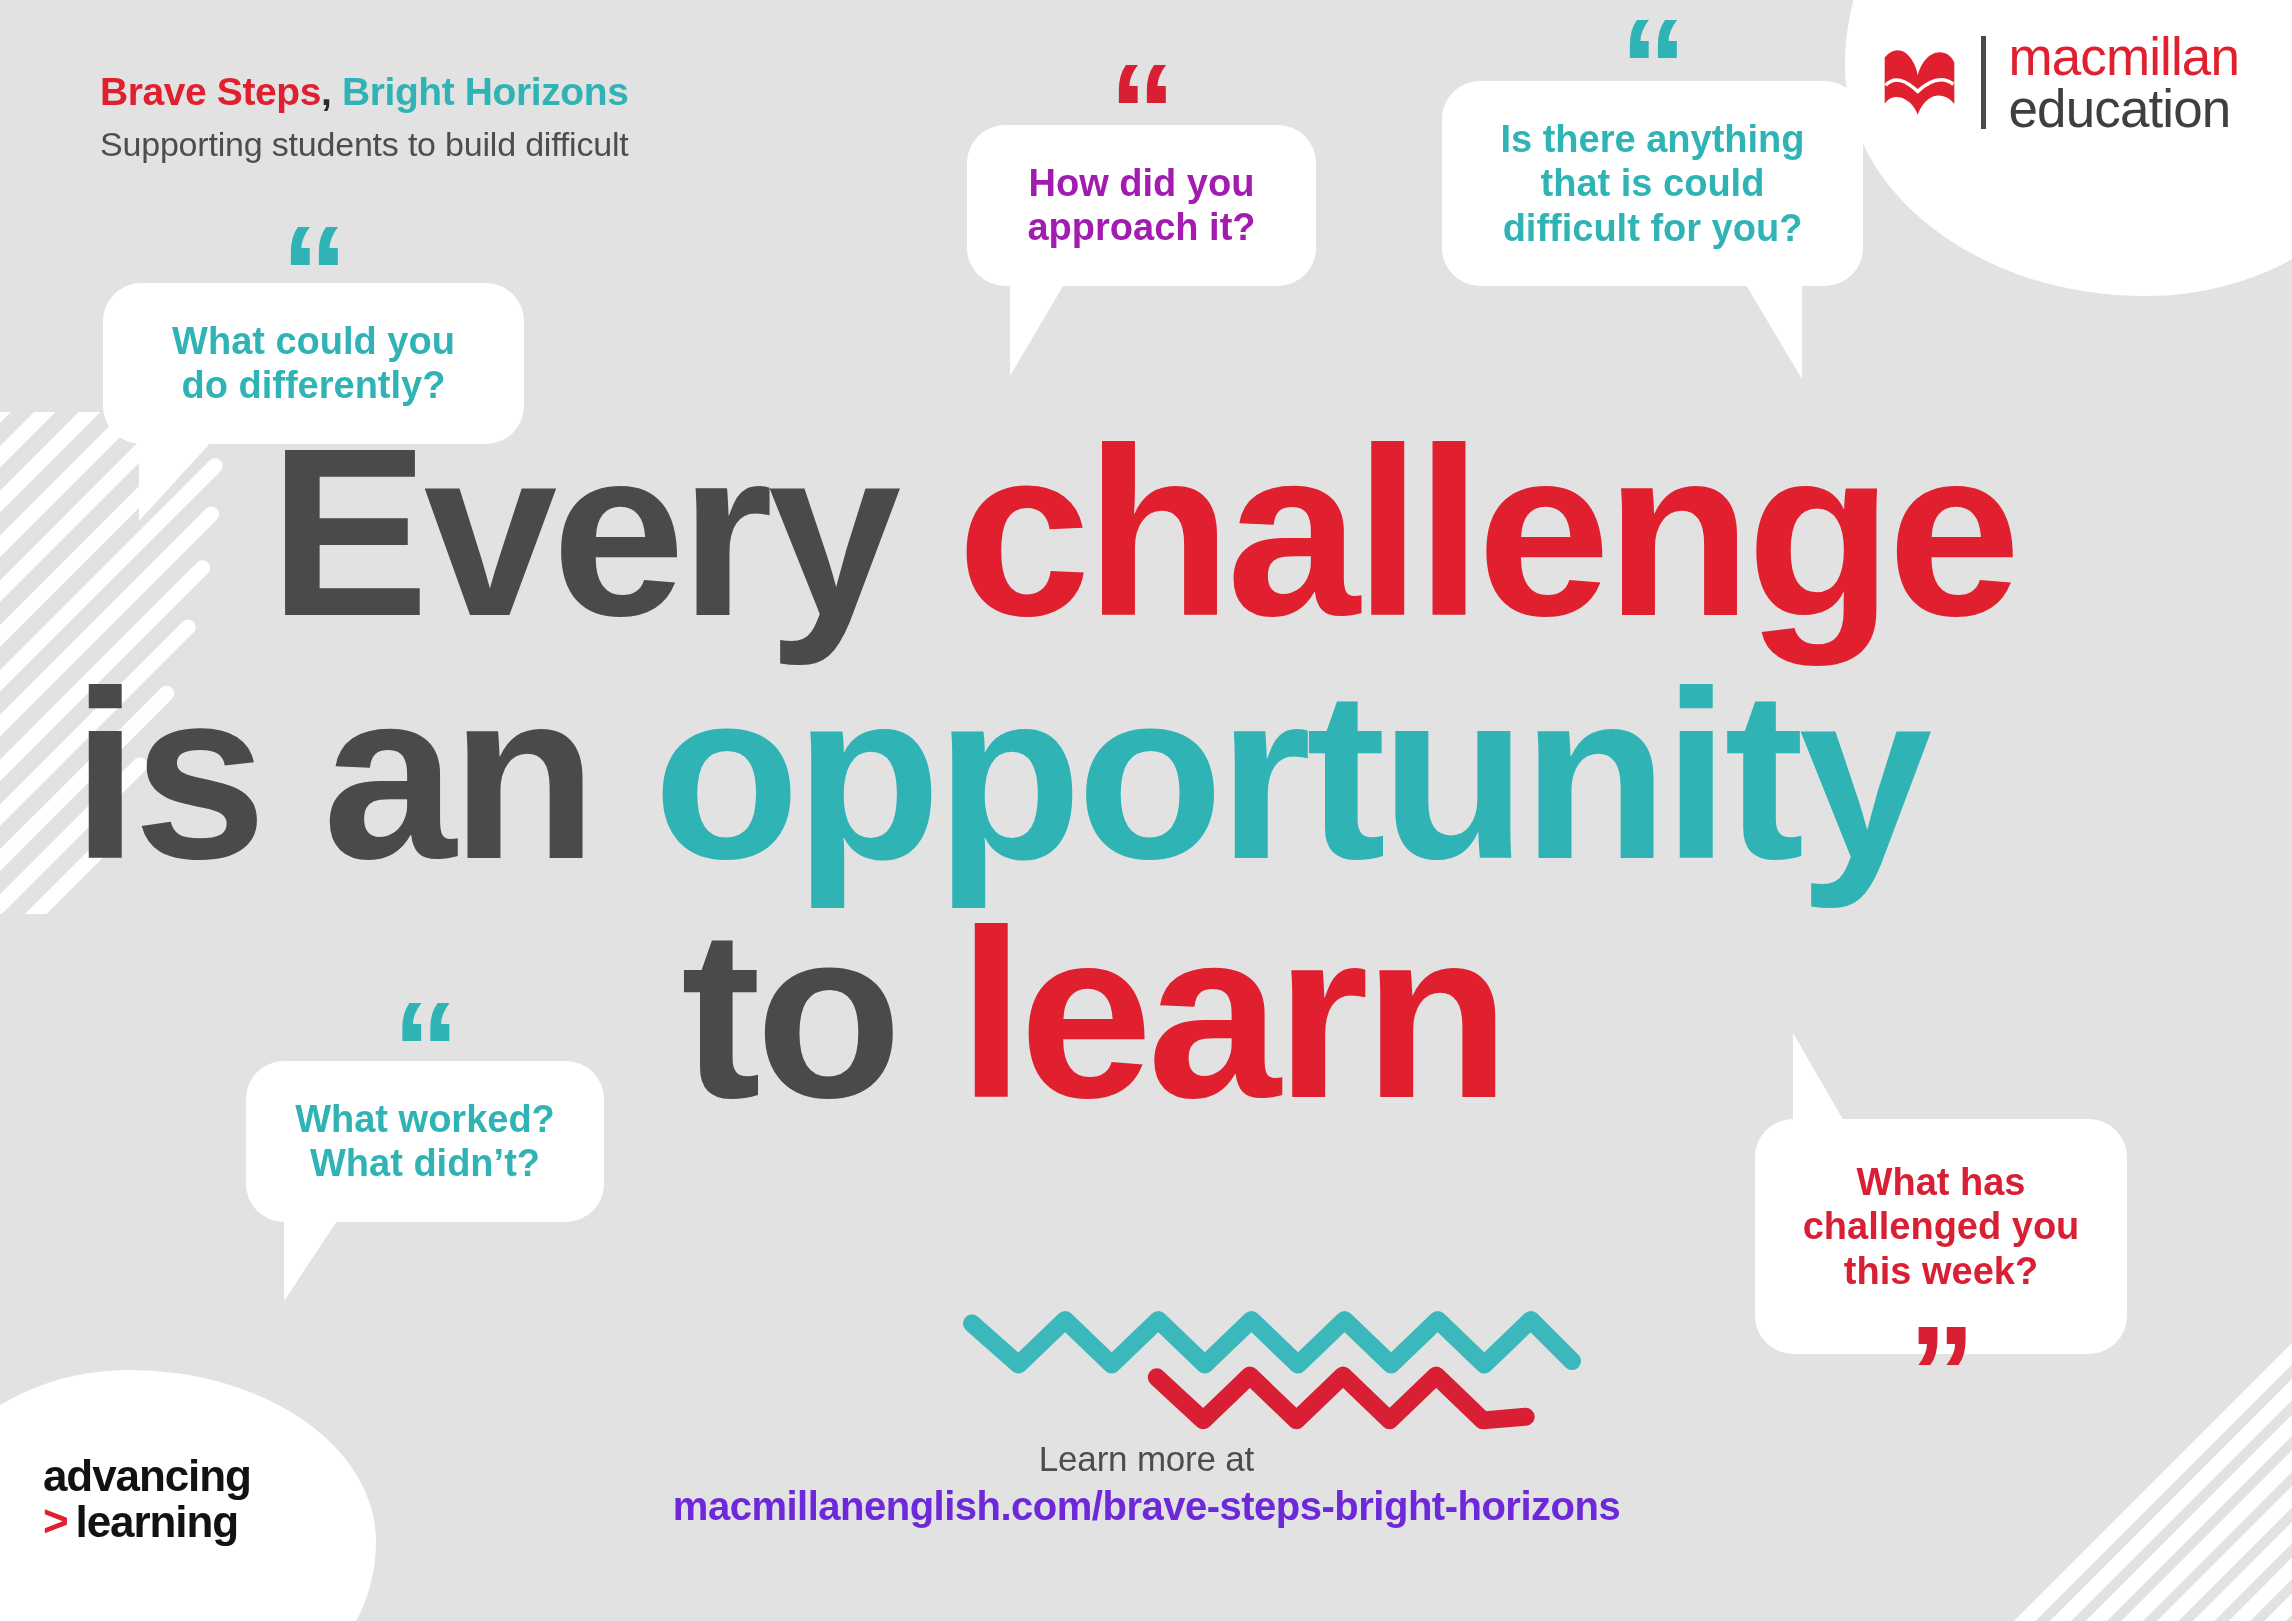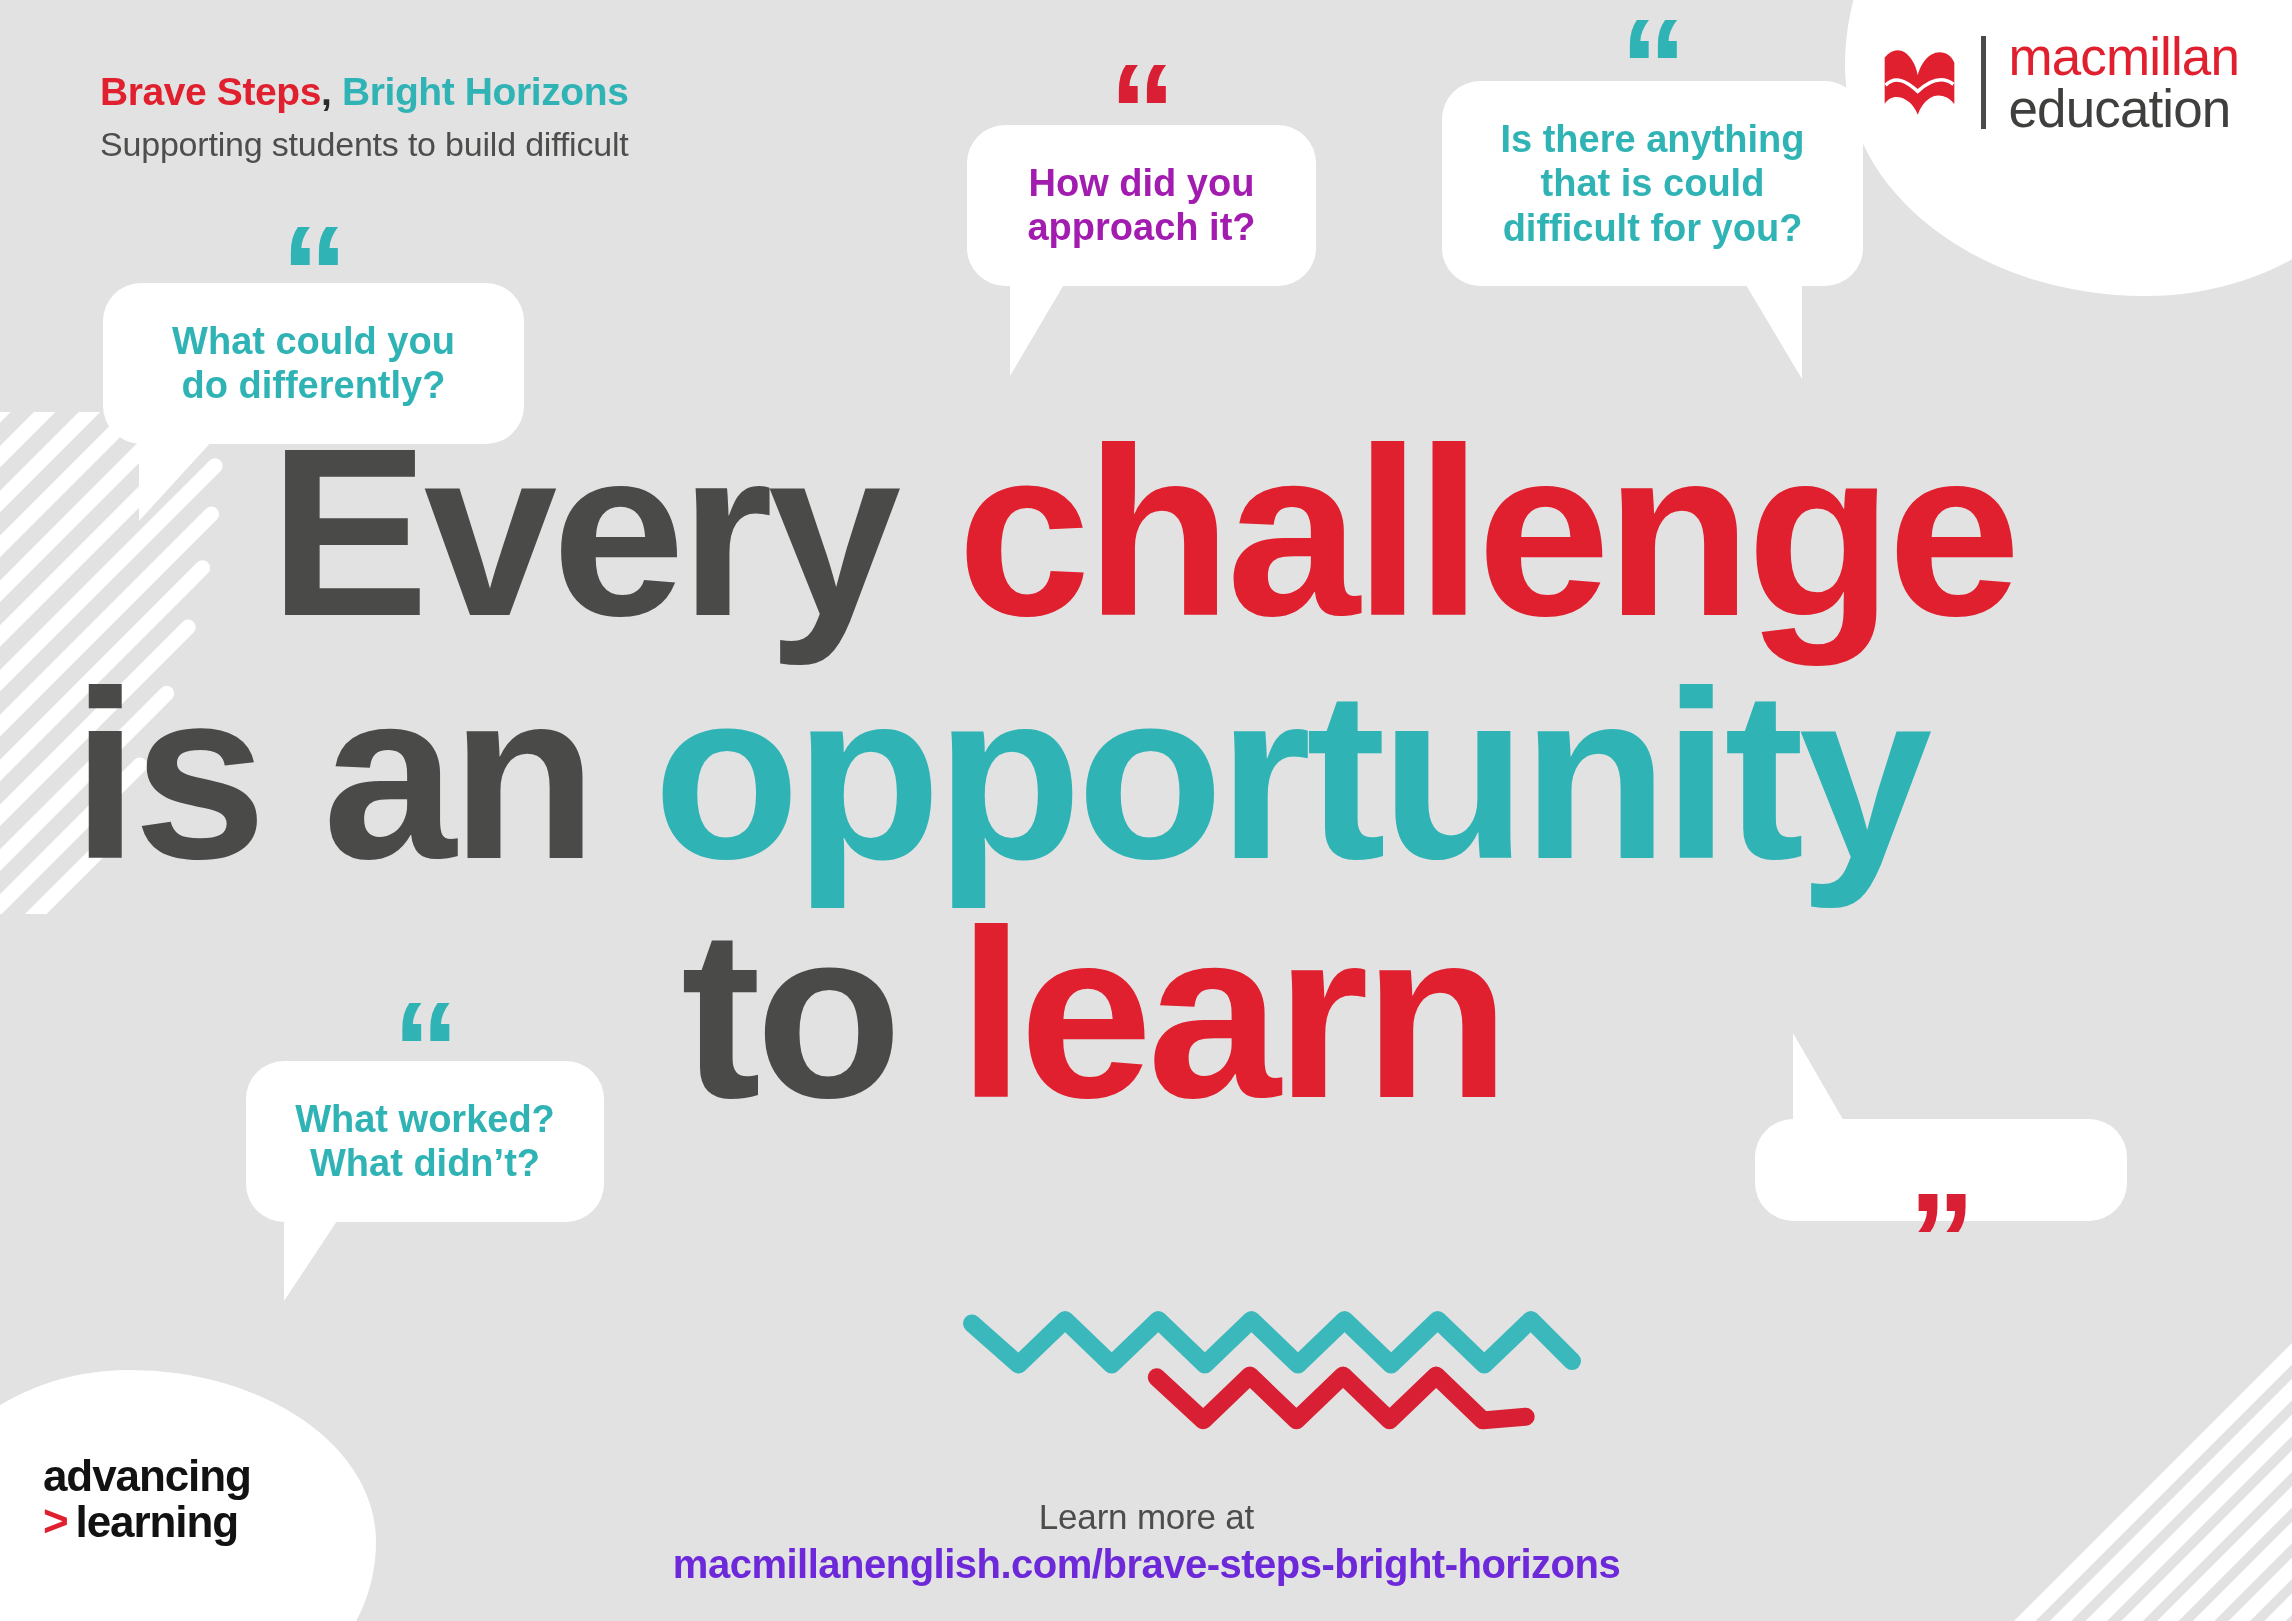--- a/index.html
+++ b/index.html
@@ -137,21 +137,21 @@
     left:38px;top:-86px;
     border-left:0 solid transparent;
     border-right:52px solid transparent;
     border-bottom:90px solid #fff;
   }
 
   
   .zig{position:absolute;}
 
   
-  .footer{position:absolute;left:0;width:2293px;top:1497px;text-align:center;}
+  .footer{position:absolute;left:0;width:2293px;top:1439px;text-align:center;}
   .footer .lm{font-size:35px;color:#4d4d4c;letter-spacing:-0.2px;}
   .footer .url{font-size:40px;color:#6d28d9;font-weight:bold;margin-top:5.4px;letter-spacing:-0.5px;}
 </style>
 </head>
 <body>
 
 <div class="stage">
 
   <div class="stripes" style="left:-36px;top:412px;">
     <svg width="269" height="502" viewBox="0 0 300 560">
@@ -274,20 +274,23 @@
       <span class="qm qm-open">“</span>
       <div class="bubble-text">What worked?
 What didn’t?</div>
       <span class="tail"></span>
     </div>
   </div>
 
   <div class="bubble" id="b5">
     <div class="bubble-body">
       <span class="tail"></span>
+      <div class="bubble-text">What has
+challenged you
+this week?</div>
       <span class="qm qm-close">”</span>
     </div>
   </div>
 
   <div class="zig" style="left:963px;top:1282px;">
     <svg width="618" height="99" viewBox="0 0 690 110">
       <polyline points="10,46 62,92 114,42 166,92 218,42 270,92 322,42 374,92 426,42 478,92 530,42 582,92 634,42 680,88" fill="none" stroke="#3bb8bc" stroke-width="20" stroke-linecap="round" stroke-linejoin="round"></polyline>
     </svg>
   </div>
   <div class="zig" style="left:1146px;top:1361px;">

